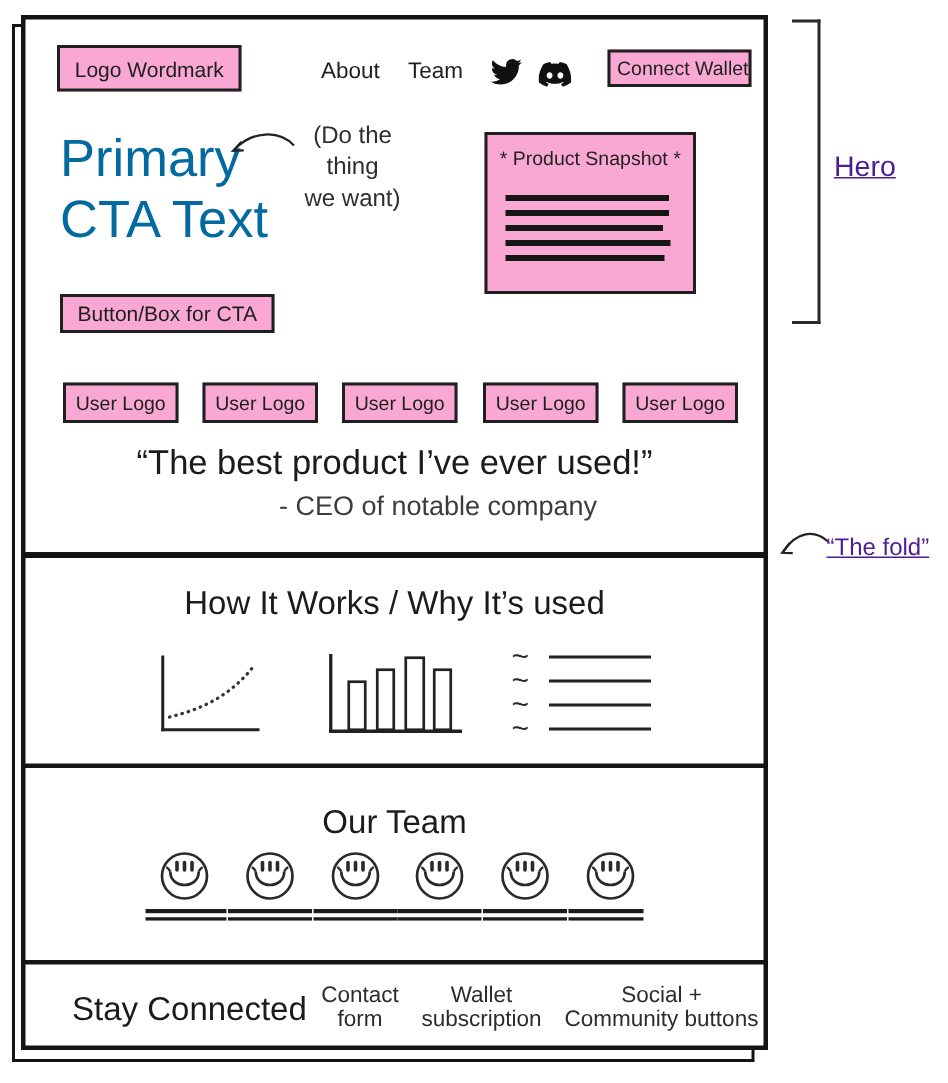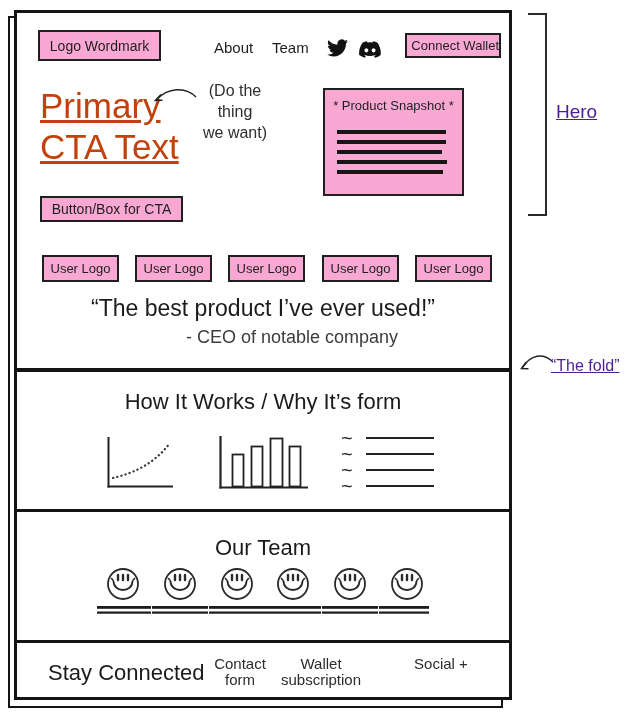--- a/index.html
+++ b/index.html
@@ -6,21 +6,21 @@
   .canvas{position:relative;width:632px;height:722px;background:#fff;
           font-family:"Liberation Sans",sans-serif;color:#1f1f1f;overflow:hidden;}
   .abs{position:absolute;box-sizing:border-box;}
   .box{border:2px solid #1f1f1f;background:#f9a8d4;display:flex;align-items:center;
        justify-content:center;box-sizing:border-box;white-space:nowrap;}
   .back-page{border:2px solid #141414;background:#fff;}
   .main-frame{border:3px solid #141414;background:#fff;}
   .hline{background:#141414;}
   .bar4{background:#161616;}
   .nav-link{font-size:15px;color:#1e1e1e;}
-  .headline{font-size:35px;line-height:41px;color:#c2410c;letter-spacing:0;text-decoration:underline;}
+  .headline{font-size:35px;line-height:41px;color:#0369a1;letter-spacing:0;}
   .note{font-size:16px;line-height:21px;color:#2e2e2e;text-align:center;}
   .small-label{font-size:14px;color:#1e1e1e;}
   .tiny-label{font-size:13px;color:#1e1e1e;}
   .quote{font-size:23px;font-weight:500;color:#1b1b1b;text-align:center;width:498px;left:14px;}
   .attribution{font-size:18px;color:#3c3c3c;text-align:center;width:556px;left:14px;}
   .h2{font-size:22px;font-weight:500;color:#1b1b1b;text-align:center;width:498px;left:14px;}
   .annot{color:#4c1d95;text-decoration:underline;}
   .tilde-row{display:flex;align-items:center;height:16px;}
   .tilde{font-size:20px;color:#2a2a2a;line-height:14px;}
   .feature-line{width:68px;height:2.2px;background:#222;margin-left:13px;}
@@ -99,21 +99,21 @@
   <div class="abs box tiny-label" style="left:322px;top:255px;width:77px;height:27px;">
     <span>User Logo</span>
   </div>
   <div class="abs box tiny-label" style="left:415px;top:255px;width:77px;height:27px;">
     <span>User Logo</span>
   </div>
 
   <div class="abs quote" style="top:295px;">“The best product I’ve ever used!”</div>
   <div class="abs attribution" style="top:327px;">- CEO of notable company</div>
 
-  <div class="abs h2" style="top:389px;">How It Works / Why It’s form</div>
+  <div class="abs h2" style="top:389px;">How It Works / Why It’s used</div>
 
   <svg class="abs" style="left:104px;top:431px;" width="74" height="62" viewBox="0 0 74 62">
     <line x1="4.5" y1="6" x2="4.5" y2="56.5" stroke="#222" stroke-width="2"></line>
     <line x1="3.5" y1="55.5" x2="69" y2="55.5" stroke="#222" stroke-width="2"></line>
     <path d="M 9 47 C 30 42, 50 33, 66 12" fill="none" stroke="#333" stroke-width="2.2" stroke-linecap="round" stroke-dasharray="0.3 4"></path>
   </svg>
 
   <svg class="abs" style="left:217px;top:431px;" width="96" height="62" viewBox="0 0 96 62">
     <line x1="3.5" y1="5" x2="3.5" y2="57.5" stroke="#222" stroke-width="2.2"></line>
     <line x1="2.5" y1="56.5" x2="91" y2="56.5" stroke="#222" stroke-width="2.2"></line>
@@ -212,20 +212,21 @@
   <div class="abs footer-item" style="left:205px;top:656px;width:70px;">
     <div>Contact</div>
     <div>form</div>
   </div>
   <div class="abs footer-item" style="left:275px;top:656px;width:92px;">
     <div>Wallet</div>
     <div>subscription</div>
   </div>
   <div class="abs footer-item" style="left:372px;top:656px;width:138px;">
     <div>Social +</div>
+    <div>Community buttons</div>
   </div>
 
   <div class="abs" style="left:528px;top:13px;width:19px;height:203px;
               border:2px solid #2a2a2a;border-left:none;"></div>
   <div class="abs annot" style="left:556px;top:101px;font-size:19px;">Hero</div>
 
   <svg class="abs" style="left:513px;top:352px;" width="42" height="24" viewBox="0 0 42 24">
     <path d="M 39 9 C 30 1, 18 2, 9 16" fill="none" stroke="#222" stroke-width="1.5"></path>
     <path d="M 13.5 10 L 8.5 16.5 L 15.5 16.8" fill="none" stroke="#222" stroke-width="1.5"></path>
   </svg>

